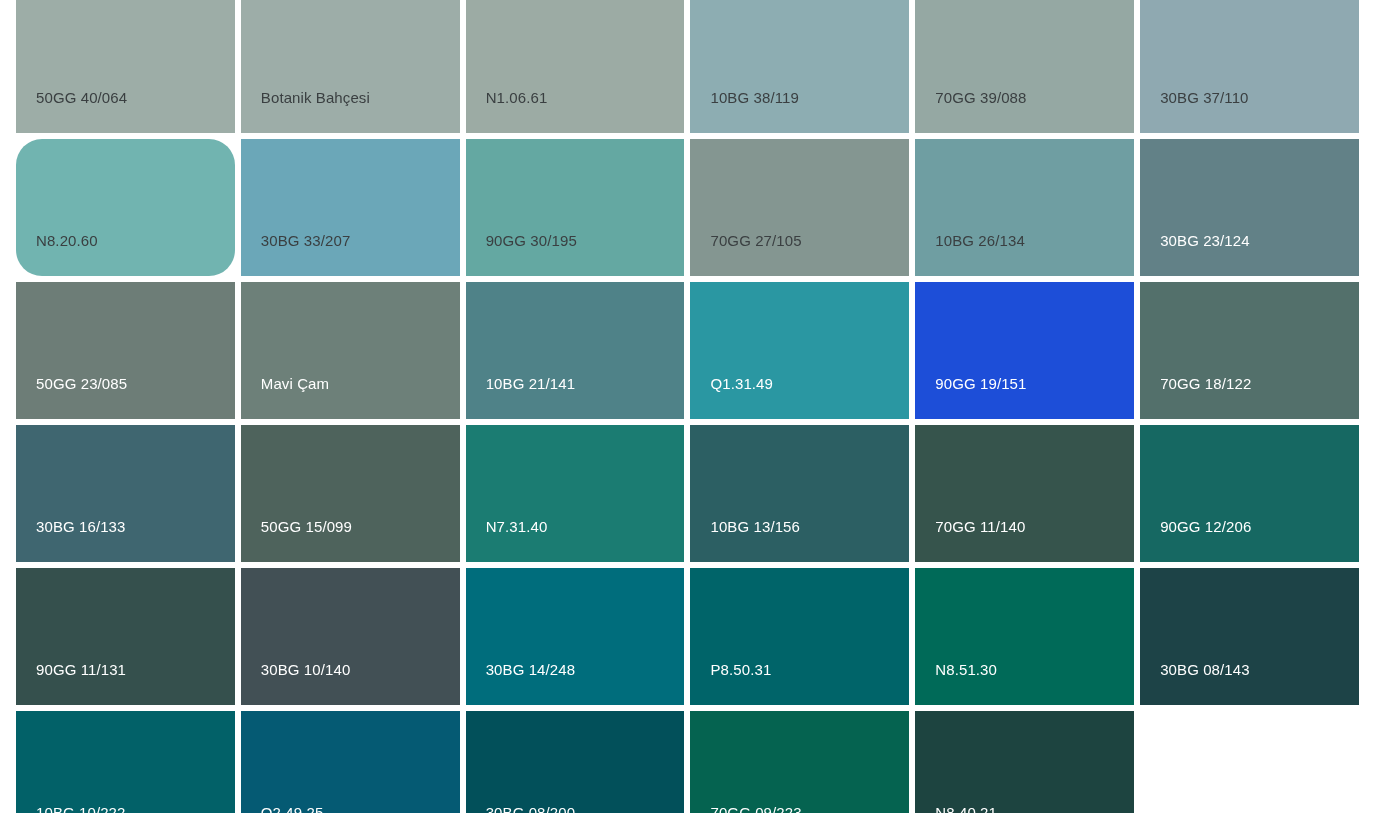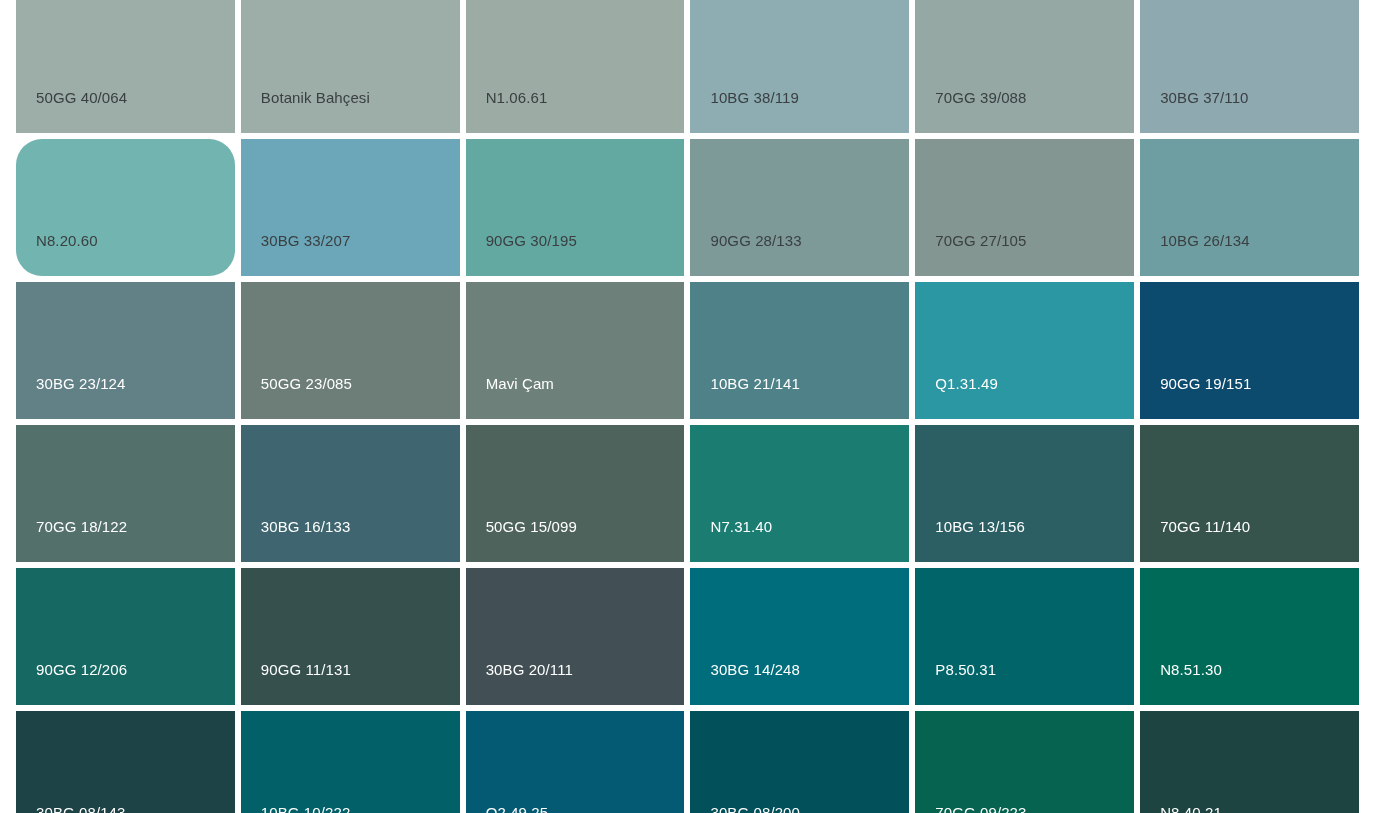--- a/index.html
+++ b/index.html
@@ -83,23 +83,20 @@
       </div>
       <div class="swatch text-dark" style="background: rgb(113, 180, 176); border-radius: 26px;">
         <span class="swatch-label">N8.20.60</span>
       </div>
       <div class="swatch text-dark" style="background: rgb(107, 167, 184);">
         <span class="swatch-label">30BG 33/207</span>
       </div>
       <div class="swatch text-dark" style="background: rgb(100, 168, 162);">
         <span class="swatch-label">90GG 30/195</span>
       </div>
-      <div class="swatch text-dark" style="background: rgb(125, 154, 153);">
-        <span class="swatch-label">90GG 28/133</span>
-      </div>
       <div class="swatch text-dark" style="background: rgb(132, 150, 145);">
         <span class="swatch-label">70GG 27/105</span>
       </div>
       <div class="swatch text-dark" style="background: rgb(111, 158, 162);">
         <span class="swatch-label">10BG 26/134</span>
       </div>
       <div class="swatch text-light" style="background: rgb(98, 129, 135);">
         <span class="swatch-label">30BG 23/124</span>
       </div>
       <div class="swatch text-light" style="background: rgb(109, 125, 119);">
@@ -107,21 +104,21 @@
       </div>
       <div class="swatch text-light" style="background: rgb(109, 128, 121);">
         <span class="swatch-label">Mavi Çam</span>
       </div>
       <div class="swatch text-light" style="background: rgb(79, 130, 136);">
         <span class="swatch-label">10BG 21/141</span>
       </div>
       <div class="swatch text-light" style="background: rgb(42, 151, 162);">
         <span class="swatch-label">Q1.31.49</span>
       </div>
-      <div class="swatch text-light" style="background: #0c4a6e;">
+      <div class="swatch text-light" style="background: #1d4ed8;">
         <span class="swatch-label">90GG 19/151</span>
       </div>
       <div class="swatch text-light" style="background: rgb(83, 112, 107);">
         <span class="swatch-label">70GG 18/122</span>
       </div>
       <div class="swatch text-light" style="background: rgb(63, 102, 112);">
         <span class="swatch-label">30BG 16/133</span>
       </div>
       <div class="swatch text-light" style="background: rgb(78, 99, 92);">
         <span class="swatch-label">50GG 15/099</span>
@@ -135,21 +132,21 @@
       <div class="swatch text-light" style="background: rgb(54, 84, 76); padding-left: 45px;">
         <span class="swatch-label">70GG 11/140</span>
       </div>
       <div class="swatch text-light" style="background: rgb(22, 104, 98);">
         <span class="swatch-label">90GG 12/206</span>
       </div>
       <div class="swatch text-light" style="background: rgb(53, 80, 77);">
         <span class="swatch-label">90GG 11/131</span>
       </div>
       <div class="swatch text-light" style="background: rgb(66, 80, 85);">
-        <span class="swatch-label">30BG 20/111</span>
+        <span class="swatch-label">30BG 10/140</span>
       </div>
       <div class="swatch text-light" style="background: rgb(0, 109, 124);">
         <span class="swatch-label">30BG 14/248</span>
       </div>
       <div class="swatch text-light" style="background: rgb(0, 100, 105);">
         <span class="swatch-label">P8.50.31</span>
       </div>
       <div class="swatch text-light" style="background: rgb(0, 106, 88);">
         <span class="swatch-label">N8.51.30</span>
       </div>

